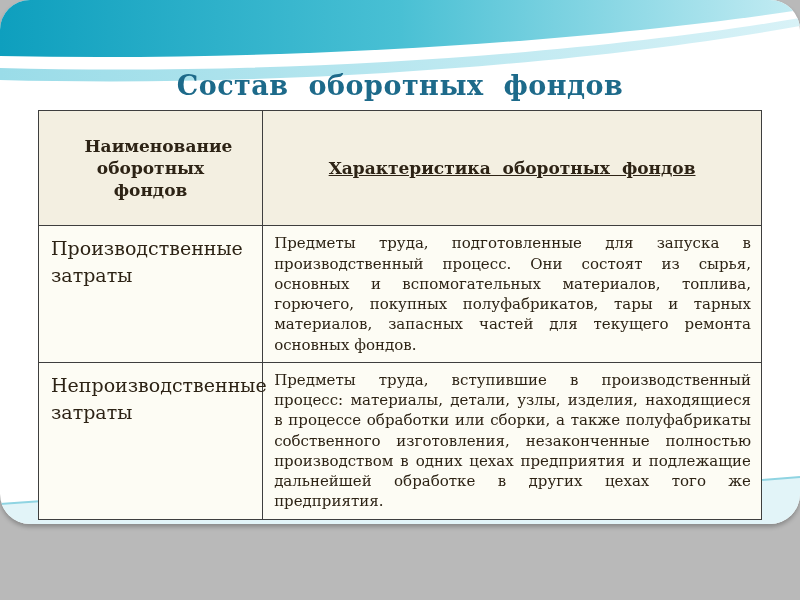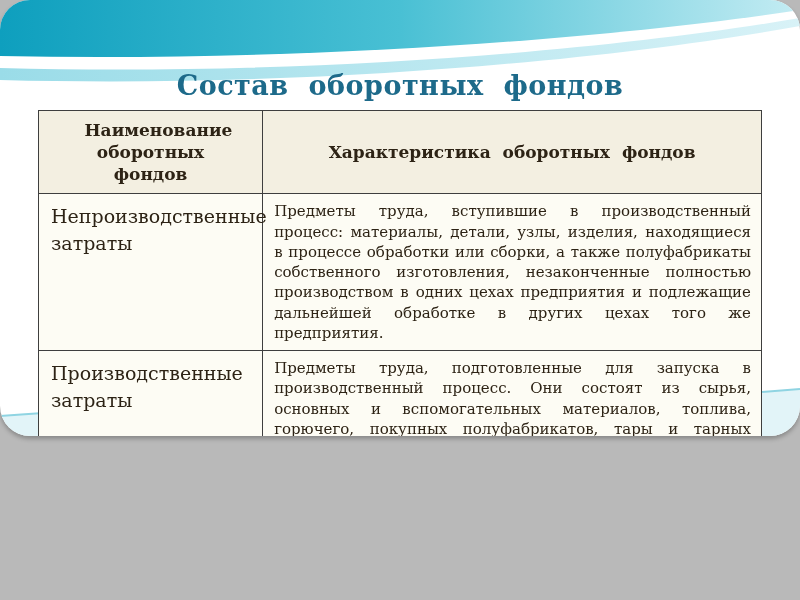--- a/index.html
+++ b/index.html
@@ -5,21 +5,21 @@
   * { margin:0; padding:0; box-sizing:border-box; }
   html,body { width:800px; height:600px; }
   body {
     background:#b9b9b9;
     font-family:"DejaVu Serif", "Liberation Serif", serif;
     overflow:hidden;
     position:relative;
   }
   .slide {
     position:absolute; top:0; left:0;
-    width:800px; height:436px;
+    width:800px; height:524px;
     background:#ffffff;
     border-radius:30px;
     overflow:hidden;
     box-shadow:0 3px 4px rgba(0,0,0,0.25);
   }
   .top-wave { position:absolute; top:0; left:0; width:800px; height:120px; z-index:0; }
   .bottom-wave { position:absolute; bottom:0; left:0; width:800px; height:52px; z-index:0; }
   .title {
     position:absolute; top:70px; left:0; width:100%;
     text-align:center; z-index:2;
@@ -40,22 +40,22 @@
   }
   .capital-table th {
     background:#f3efe1;
     font-size:17px; font-weight:bold;
     line-height:1.3;
     vertical-align:middle;
     padding:8px 6px;
   }
   .col-name { width:31%; }
   .col-desc { width:69%; }
-  th .narrow { display:block; max-width:132px; margin:0 auto; }
-  th.desc-head { word-spacing:6px; }
+  th .narrow { display:block; max-width:132px; margin:16px auto; }
+  th.desc-head { word-spacing:6px;text-decoration:underline; }
   td.name-cell {
     font-size:19px;
     line-height:1.42;
     vertical-align:top;
     padding:9px 8px 9px 12px;
   }
   td.desc-cell {
     font-size:15px;
     line-height:1.35;
     vertical-align:top;
@@ -99,23 +99,23 @@
     <thead>
       <tr>
         <th>
           <span class="narrow">Наименование оборотных фондов</span>
         </th>
         <th class="desc-head">Характеристика  оборотных  фондов</th>
       </tr>
     </thead>
     <tbody>
       <tr>
+        <td class="name-cell">Производственные затраты</td>
+        <td class="desc-cell">Предметы труда, подготовленные для запуска в производственный процесс. Они состоят из сырья, основных и вспомогательных материалов, топлива, горючего, покупных полуфабрикатов, тары и тарных материалов, запасных частей для текущего ремонта основных фондов.</td>
+      </tr>
+      <tr>
         <td class="name-cell">Непроизводственные затраты</td>
         <td class="desc-cell">Предметы труда,  вступившие в производственный процесс: материалы, детали, узлы, изделия, находящиеся в процессе обработки  или сборки, а также полуфабрикаты собственного изготовления, незаконченные полностью производством в одних цехах предприятия и   подлежащие дальнейшей обработке в других цехах того же предприятия.</td>
-      </tr>
-      <tr>
-        <td class="name-cell">Производственные затраты</td>
-        <td class="desc-cell">Предметы труда, подготовленные для запуска в производственный процесс. Они состоят из сырья, основных и вспомогательных материалов, топлива, горючего, покупных полуфабрикатов, тары и тарных материалов, запасных частей для текущего ремонта основных фондов.</td>
       </tr>
     </tbody>
   </table>
 
 </div>
 
 </body></html>

